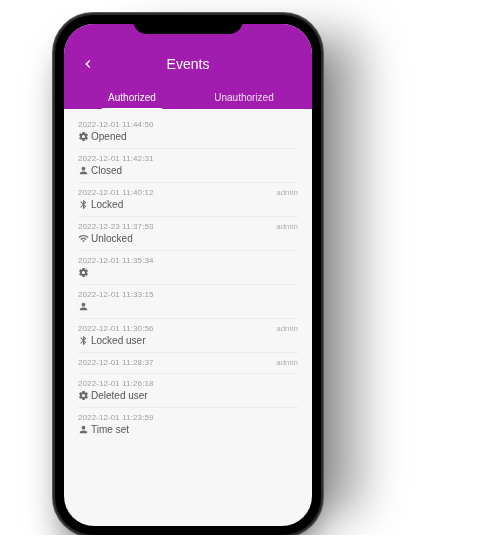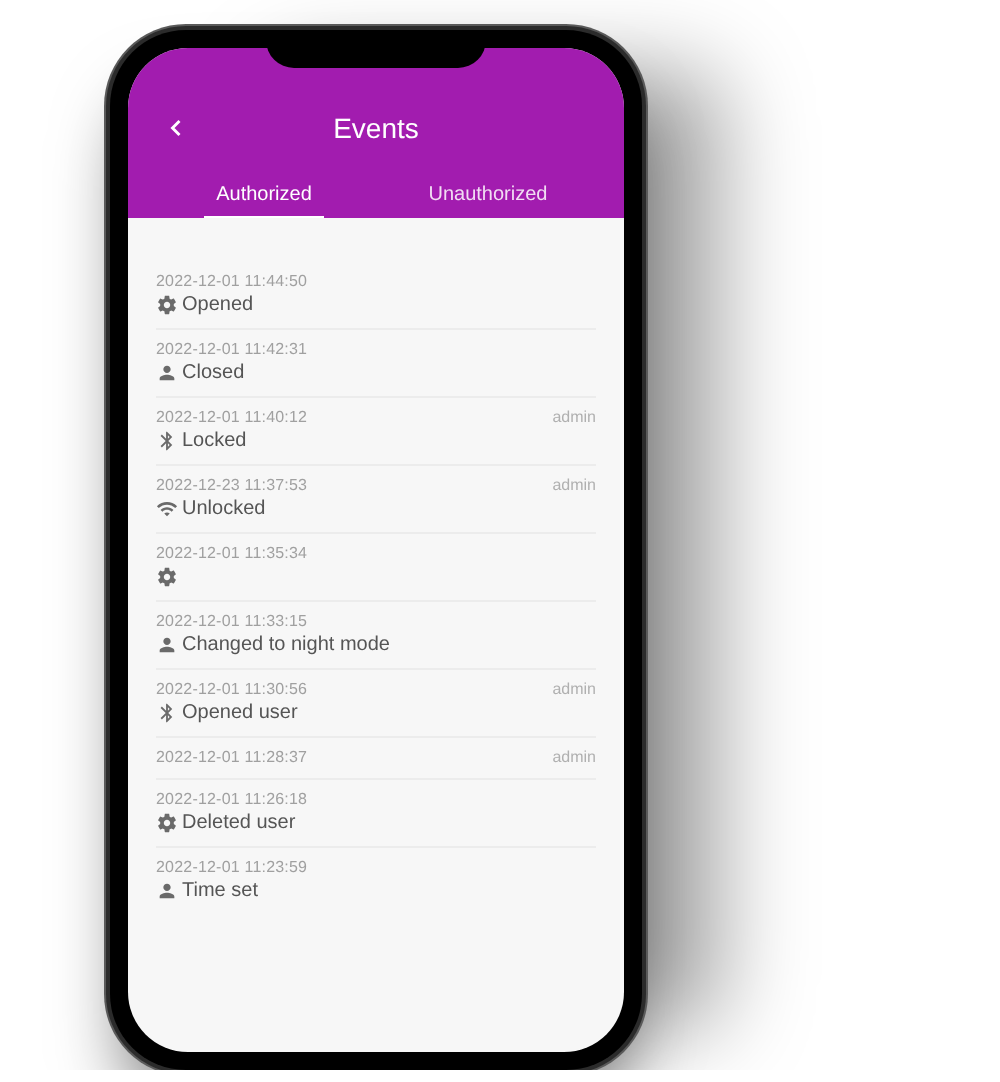--- a/index.html
+++ b/index.html
@@ -90,21 +90,20 @@
       bottom: 0;
       left: 50%;
       transform: translateX(-50%);
       width: 60px;
       height: 1.5px;
       background: #fff;
     }
     .events {
       padding: 6px 14px 0 14px;
       overflow: hidden;
-      margin-top: 16px;
     }
     .event {
       border-bottom: 1px solid #ececec;
       padding: 5px 0 6px 0;
     }
     .event:last-child { border-bottom: none; }
     .event-top {
       display: flex;
       justify-content: space-between;
       align-items: baseline;
@@ -228,35 +227,34 @@
         <div class="event">
           <div class="event-top">
             <span class="timestamp">2022-12-01 11:33:15</span>
           </div>
           <div class="event-bottom">
             <span class="ev-icon">
               <svg viewBox="0 0 24 24" fill="#6a6a6a">
                 <path d="M12 12c2.21 0 4-1.79 4-4s-1.79-4-4-4-4 1.79-4 4 1.79 4 4 4zm0 2c-2.67 0-8 1.34-8 4v2h16v-2c0-2.66-5.33-4-8-4z"></path>
               </svg>
             </span>
-            <span class="action">Changed to night mode</span>
           </div>
         </div>
         <div class="event">
           <div class="event-top">
             <span class="timestamp">2022-12-01 11:30:56</span>
             <span class="user">admin</span>
           </div>
           <div class="event-bottom">
             <span class="ev-icon">
               <svg viewBox="0 0 24 24" fill="#6a6a6a">
                 <path d="M17.71 7.71 12 2h-1v7.59L6.41 5 5 6.41 10.59 12 5 17.59 6.41 19 11 14.41V22h1l5.71-5.71L13.41 12l4.3-4.29zM13 5.83l1.88 1.88L13 9.59V5.83zm1.88 10.46L13 18.17v-3.76l1.88 1.88z"></path>
               </svg>
             </span>
-            <span class="action">Opened user</span>
+            <span class="action">Locked user</span>
           </div>
         </div>
         <div class="event">
           <div class="event-top">
             <span class="timestamp">2022-12-01 11:28:37</span>
             <span class="user">admin</span>
           </div>
         </div>
         <div class="event">
           <div class="event-top">

